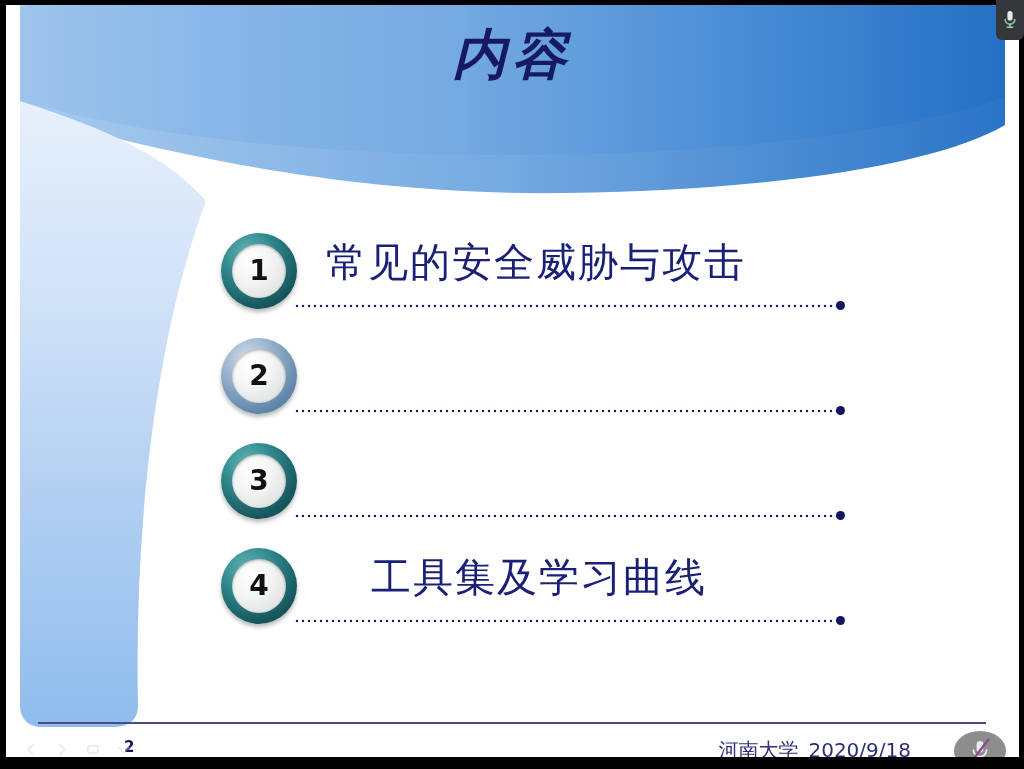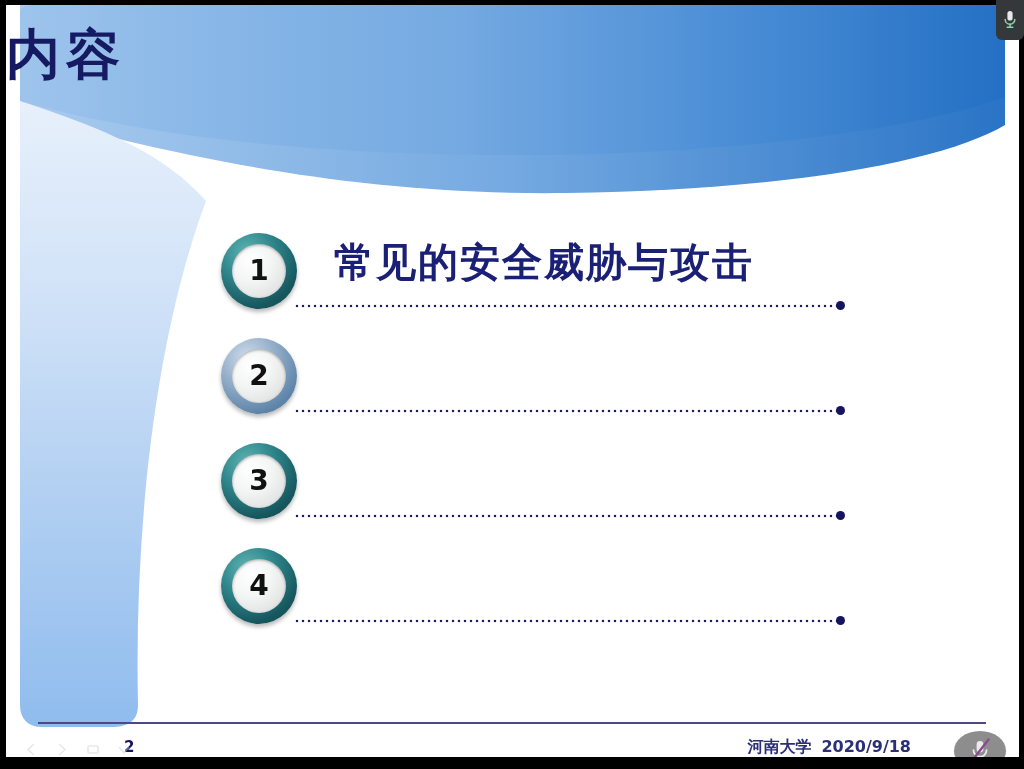--- a/index.html
+++ b/index.html
@@ -57,25 +57,27 @@
     pointer-events: none;
   }
   .left-sweep svg { display: block; }
 
   
   .title {
     position: absolute;
     left: 0;
     top: 14px;
     width: 1013px;
+    text-align: center;
     font-size: 54px;
     font-weight: 700;
     color: #151a63;
     letter-spacing: 6px;
     font-family: "DejaVu Sans", "Liberation Sans", sans-serif;
+    font-style: italic;
   }
 
   
   .agenda {
     position: absolute;
     left: 0;
     top: 222px;
     width: 1013px;
   }
   .agenda-row {
@@ -116,26 +118,25 @@
     background: radial-gradient(circle at 34% 26%, #5fb3b3 0%, #2d8489 38%, #17585f 72%, #0d4349 100%);
   }
   .badge.steel {
     background: radial-gradient(circle at 34% 26%, #cfdcea 0%, #93aec9 38%, #5f85a9 74%, #4a6f92 100%);
   }
 
   .item-label {
     position: absolute;
     top: 8px;
     font-size: 40px;
-    font-weight: 700;
+    font-weight: 400;
     color: #1b2077;
     letter-spacing: 2px;
     white-space: nowrap;
     font-family: "DejaVu Sans", "Liberation Sans", sans-serif;
-    margin-left: 8px;
   }
 
   .dots-line {
     position: absolute;
     left: 288px;
     top: 77px;
     width: 546px;
     height: 4px;
     background-image: radial-gradient(circle, #1a1a66 0 1.4px, transparent 1.6px);
     background-size: 6px 4px;
@@ -167,22 +168,22 @@
     top: 733px;
     font-size: 15px;
     font-weight: 700;
     color: #14155e;
     font-family: "DejaVu Sans", "Liberation Sans", sans-serif;
   }
   .footer-right {
     position: absolute;
     right: 108px;
     top: 732px;
-    font-size: 16px;
-    font-weight: 700;
+    font-size: 20px;
+    font-weight: 400;
     color: #2b2f76;
     white-space: nowrap;
     font-family: "DejaVu Sans", "Liberation Sans", sans-serif;
   }
   .footer-right .org { margin-right: 10px; }
 
   
   .slide-controls {
     position: absolute;
     left: 18px;
@@ -308,20 +309,21 @@
         <div class="dots-line"></div>
         <div class="end-dot"></div>
       </div>
 
       <div class="agenda-row">
         <div class="badge teal">
           <div class="badge-inner">
             <span class="badge-num">4</span>
           </div>
         </div>
+        <div class="item-label" style="left:365px">工具集及学习曲线</div>
         <div class="dots-line"></div>
         <div class="end-dot"></div>
       </div>
 
     </div>
 
     <div class="footer-rule"></div>
     <div class="page-num">2</div>
     <div class="footer-right">
       <span class="org">河南大学</span><span>2020/9/18</span>

